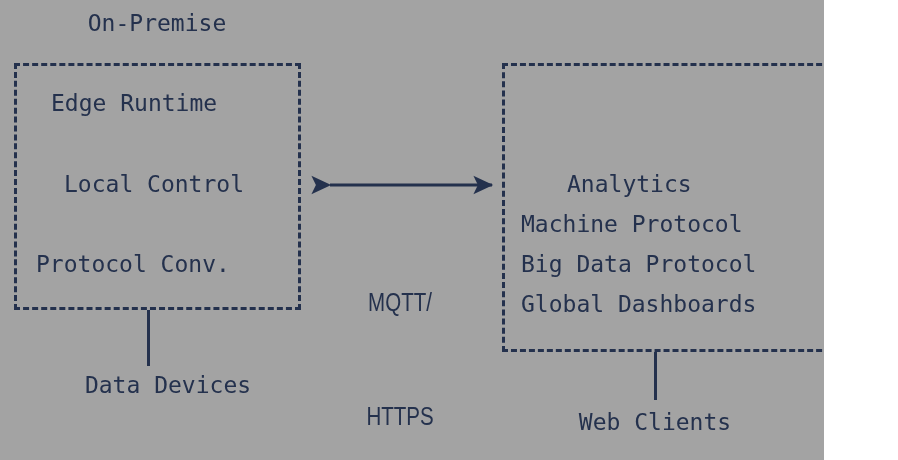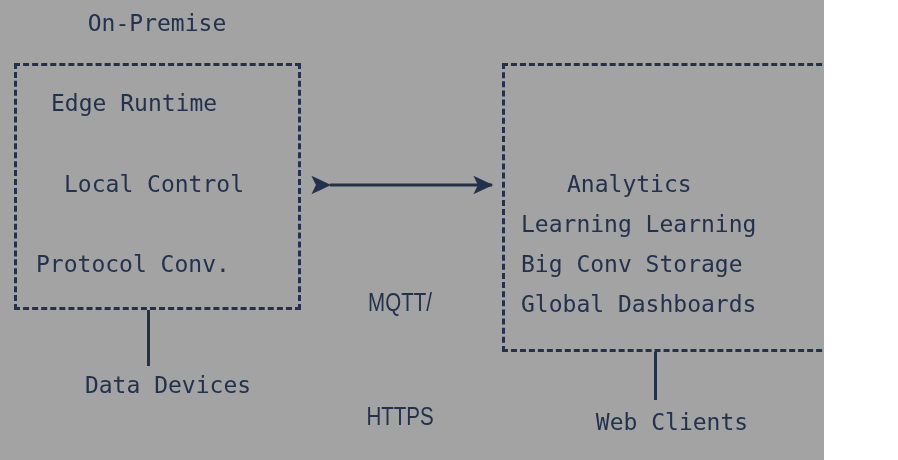--- a/index.html
+++ b/index.html
@@ -103,29 +103,29 @@
 
   <div class="connector" style="left:147px; top:310px; height:56px;"></div>
 
   <div class="leaf-label" style="left:168px; top:374px;">Data Devices</div>
 
   <div class="box" style="left:502px; top:63px; width:356px; height:289px;"></div>
 
 
   <div class="boxtext" style="left:526px; top:173px;margin-left:41px;">Analytics</div>
 
-  <div class="boxtext" style="left:521px; top:213px;">Learning Learning</div>
+  <div class="boxtext" style="left:521px; top:213px;">Machine Protocol</div>
 
-  <div class="boxtext" style="left:521px; top:253px;">Big Conv Storage</div>
+  <div class="boxtext" style="left:521px; top:253px;">Big Data Protocol</div>
 
   <div class="boxtext" style="left:521px; top:293px;">Global Dashboards</div>
 
   <div class="connector" style="left:654px; top:352px; height:48px;"></div>
 
-  <div class="leaf-label" style="left:655px; top:411px;margin-left:17px;">Web Clients</div>
+  <div class="leaf-label" style="left:655px; top:411px;">Web Clients</div>
 
   <svg class="arrow-svg" style="left:318px; top:168px;" width="186" height="34" viewBox="0 0 186 34">
     <defs>
       <marker id="head-right" markerWidth="7" markerHeight="7" refX="6.2" refY="3.5" orient="auto" markerUnits="strokeWidth">
         <path d="M0,0.4 L6.6,3.5 L0,6.6 L1.5,3.5 Z" fill="#24314d"></path>
       </marker>
       <marker id="head-left" markerWidth="7" markerHeight="7" refX="6.2" refY="3.5" orient="auto" markerUnits="strokeWidth">
         <path d="M0,0.4 L6.6,3.5 L0,6.6 L1.5,3.5 Z" fill="#24314d"></path>
       </marker>
     </defs>

